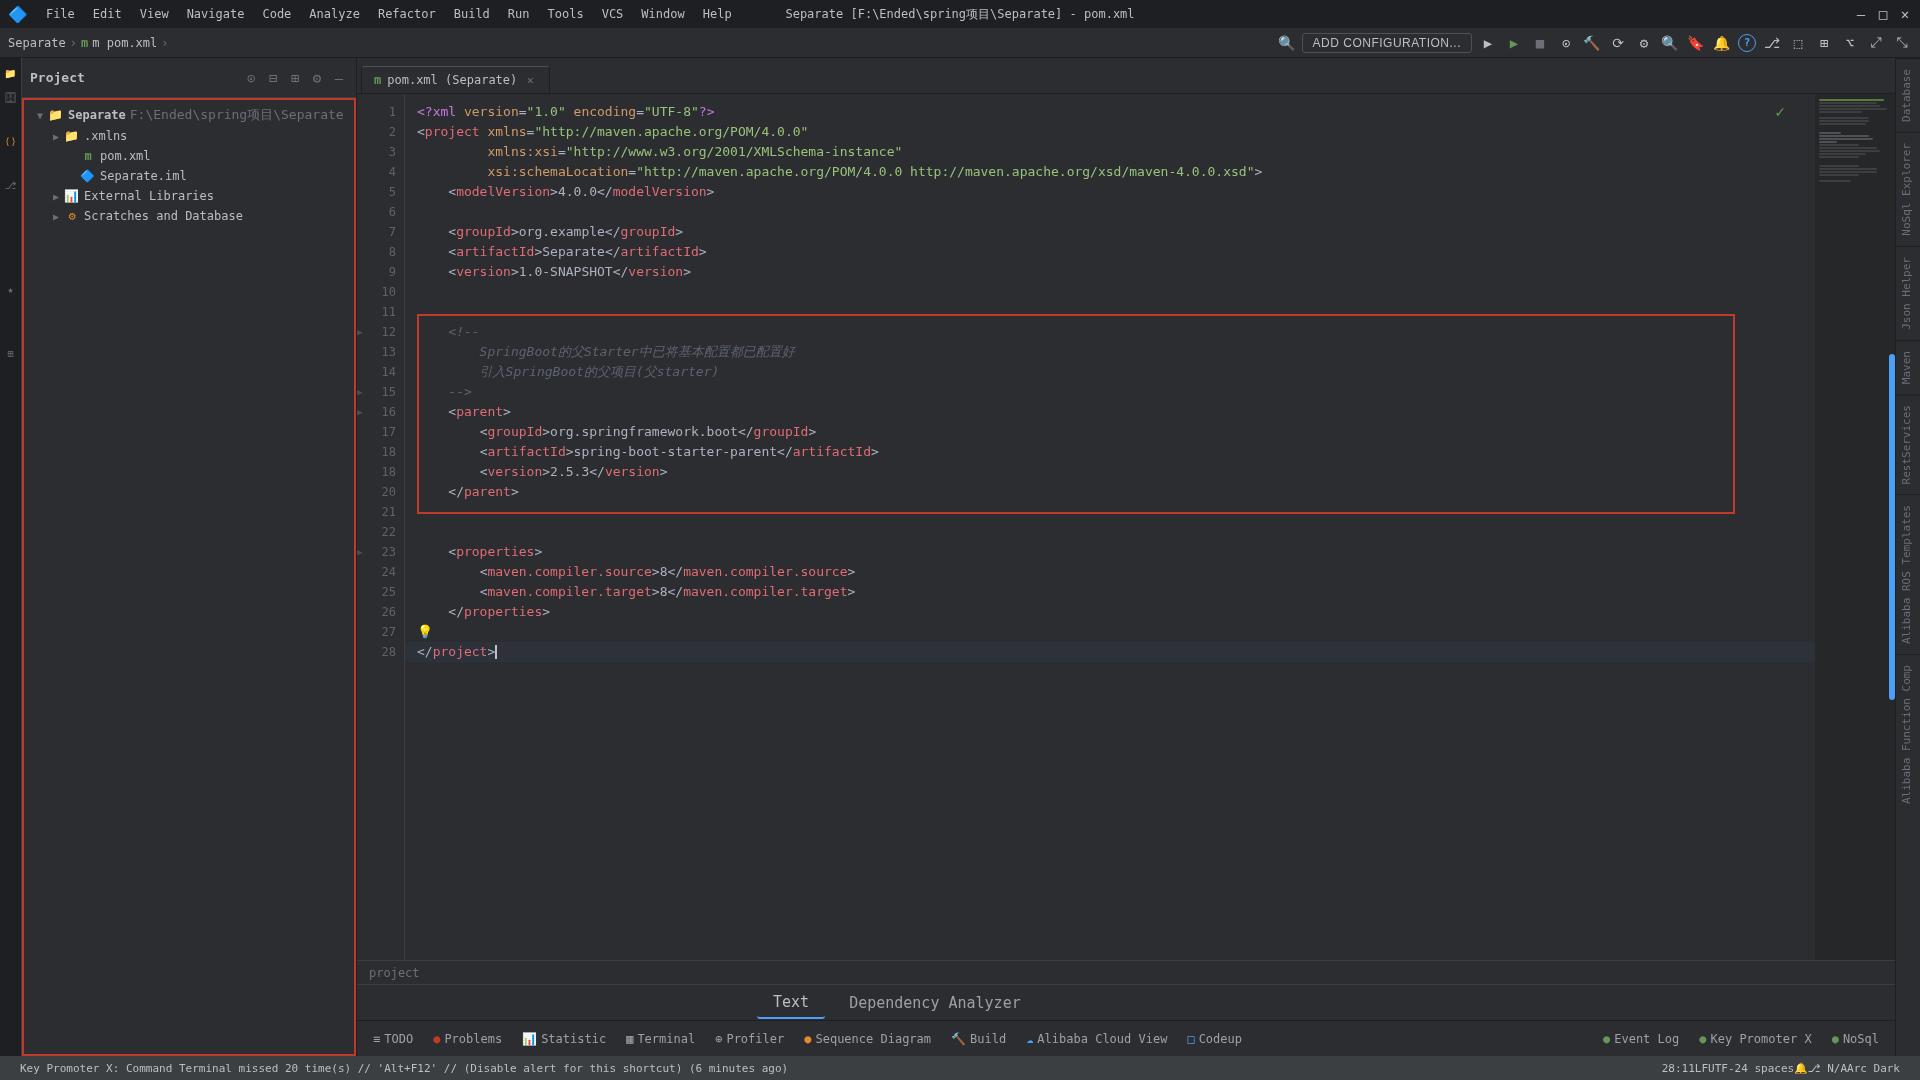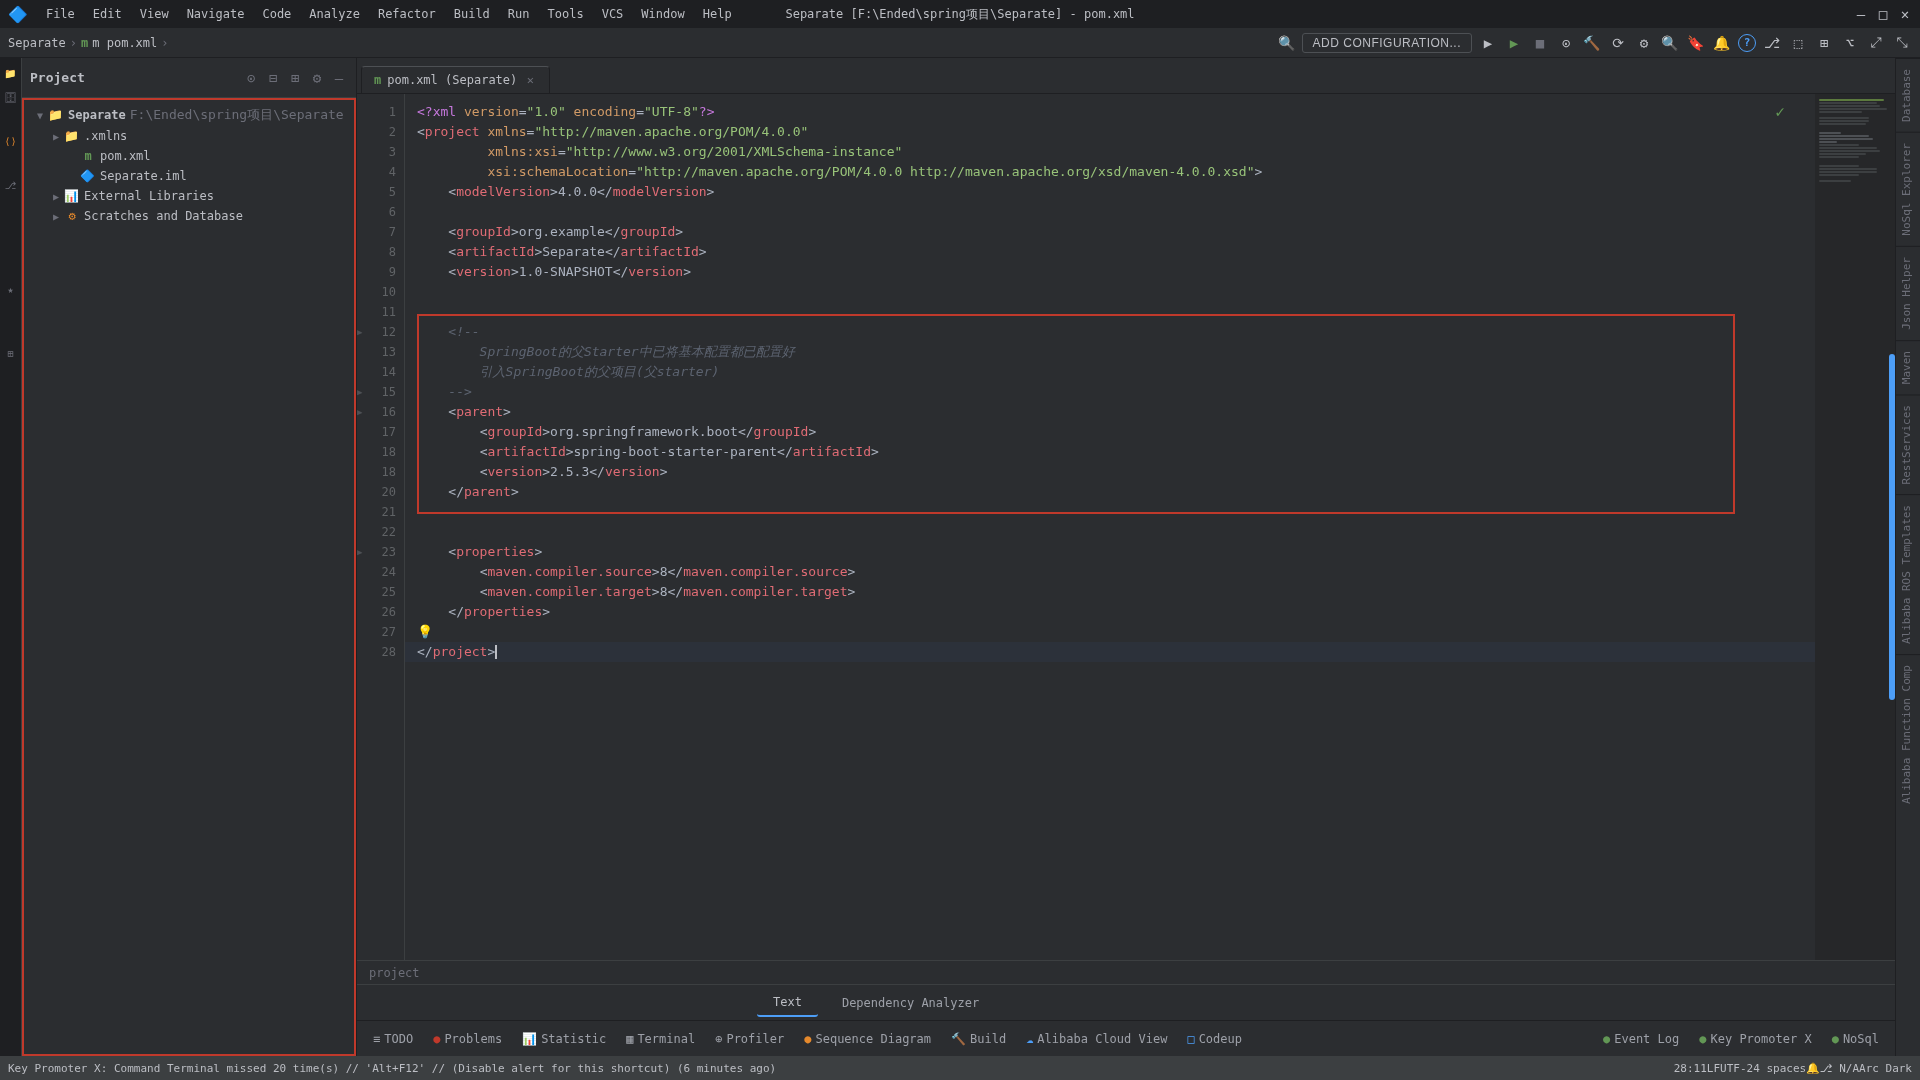--- a/index.html
+++ b/index.html
@@ -368,36 +368,36 @@
       padding: 0 400px;
       gap: 8px;
       border-top: 1px solid #3c3f41;
       flex-shrink: 0;
     }
     .text-tab {
       display: flex;
       align-items: center;
       padding: 6px 16px;
       color: #9da0a8;
-      font-size: 12px;
+      font-size: 15px;
       cursor: pointer;
       border-radius: 3px;
     }
     .text-tab.active {
       color: #bcbec4;
       border-bottom: 2px solid #4d9ef7;
     }
 
     
     #status-bar {
       height: 24px;
       background: #3c3f41;
       display: flex;
       align-items: center;
-      padding: 0 8px;
+      padding: 0 20px;
       gap: 12px;
       flex-shrink: 0;
       font-size: 11px;
       color: #bcbec4;
     }
     .status-item {
       display: flex;
       align-items: center;
       gap: 4px;
       cursor: pointer;

